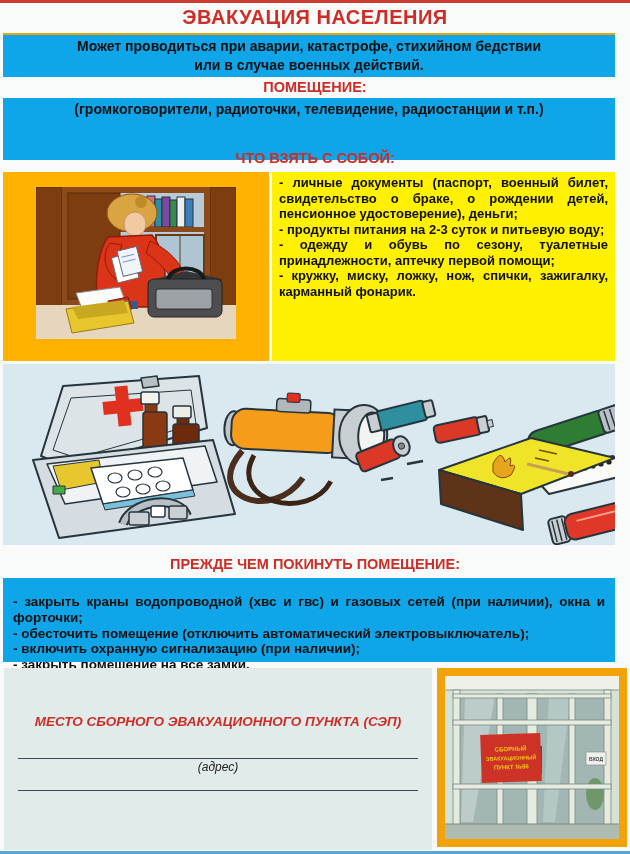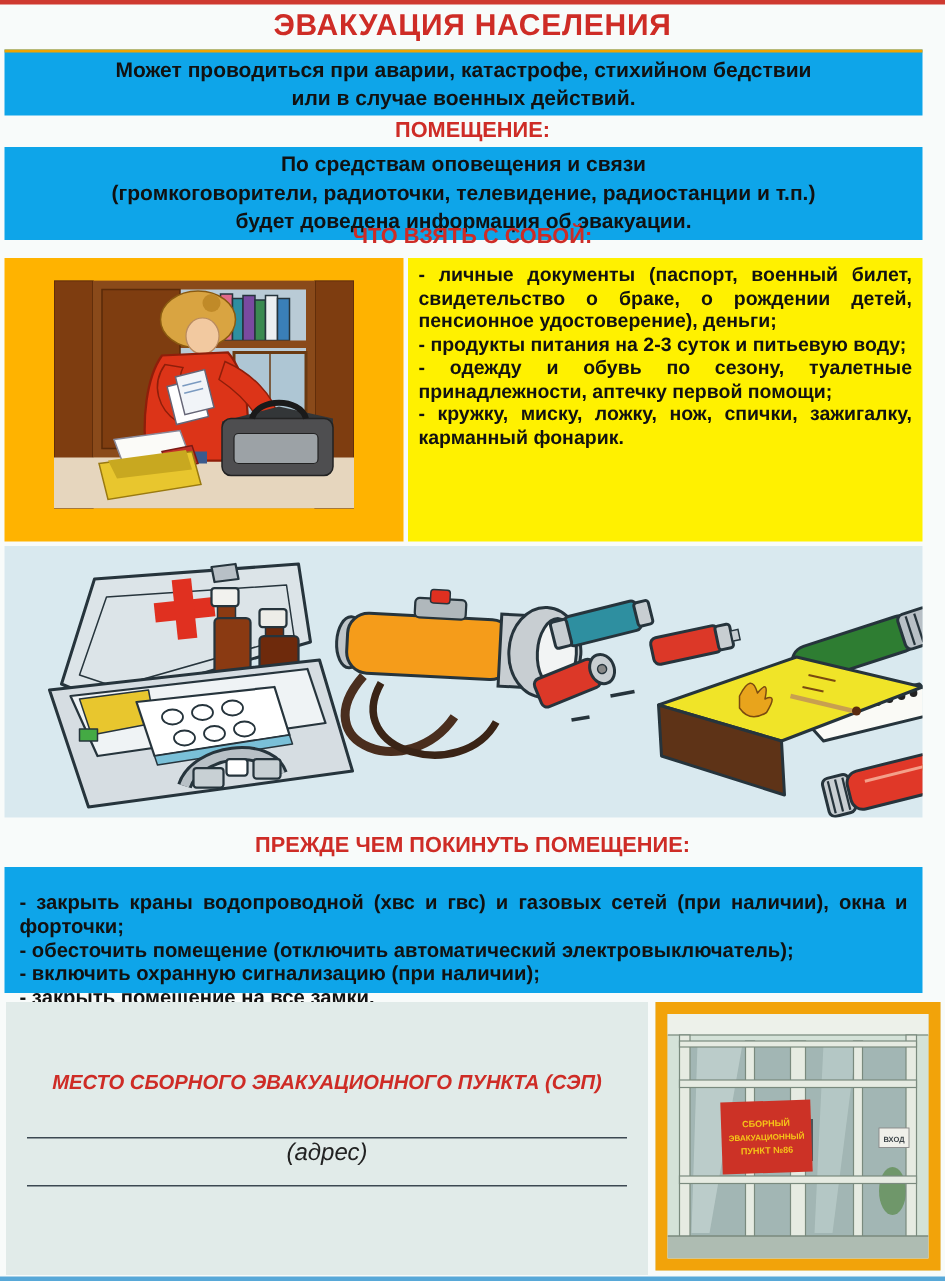--- a/index.html
+++ b/index.html
@@ -40,21 +40,21 @@
   #band-before .item{font-size:13.5px;font-weight:bold;color:#111;
     line-height:15.8px;text-align:justify;}
 
   #sep-panel{left:4px;top:668px;width:428px;height:182px;background:#e1ebe9;font-style:italic;}
   #sep-heading{position:absolute;left:0;top:46px;width:100%;text-align:center;
     font-size:13.5px;font-weight:bold;color:#ce2c26;}
   .addr-line{position:absolute;left:14px;width:400px;border-top:1px solid #3c4852;height:0;}
   #addr-line-1{top:90px;}
   #addr-line-2{top:122px;}
   #addr-label{position:absolute;left:0;top:92px;width:100%;text-align:center;
-    font-size:16px;color:#222;}
+    font-size:12px;color:#222;}
 
   #photo-frame{left:437px;top:668px;width:174px;height:163px;
     border:8px solid #f2a30a;background:#d4e2d8;}
   .sign-text{font-family:"Liberation Sans",sans-serif;font-weight:bold;fill:#f5c518;}
   .vhod-text{font-family:"Liberation Sans",sans-serif;font-weight:bold;fill:#3c4448;}
 </style>
 </head>
 <body>
 
 <div id="poster">
@@ -64,23 +64,21 @@
   <div class="abs" id="page-title">ЭВАКУАЦИЯ НАСЕЛЕНИЯ</div>
 
   <div class="abs yellow-band" id="band-intro">
     <div class="ln">Может проводиться при аварии, катастрофе, стихийном бедствии</div>
     <div class="ln">или в случае военных действий.</div>
   </div>
 
   <div class="abs red-heading" id="h-notif">ПОМЕЩЕНИЕ:</div>
 
   <div class="abs yellow-band" id="band-notif">
-    <div class="ln">По средствам оповещения и связи</div>
     <div class="ln">(громкоговорители, радиоточки, телевидение, радиостанции и т.п.)</div>
-    <div class="ln">будет доведена информация об эвакуации.</div>
   </div>
 
   <div class="abs red-heading" id="h-take">ЧТО ВЗЯТЬ С СОБОЙ:</div>
 
   <div class="abs" id="col-left">
     <svg width="200" height="152" viewBox="0 0 200 152">
       <rect width="200" height="152" fill="#a9662f"></rect>
       <rect x="0" y="0" width="26" height="152" fill="#7e3d10" stroke="#5a2a08"></rect>
       <rect x="174" y="0" width="26" height="152" fill="#7e3d10" stroke="#5a2a08"></rect>
       <rect x="26" y="0" width="148" height="118" fill="#8a4a1a"></rect>

